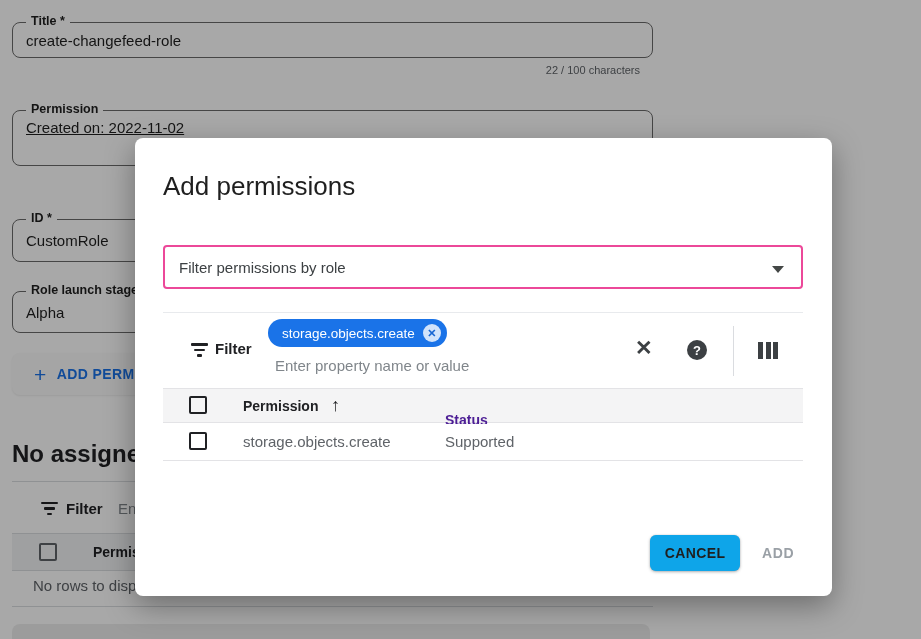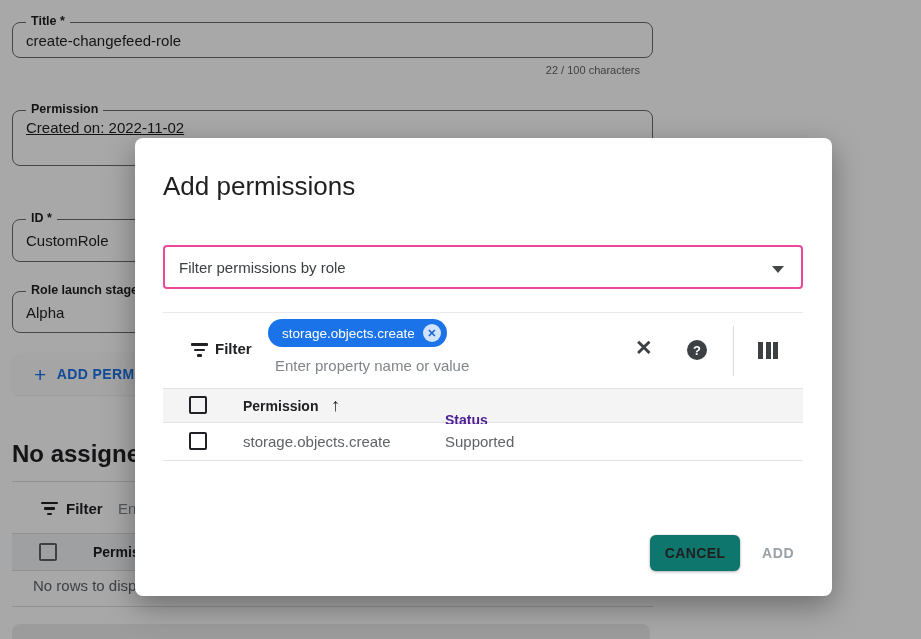--- a/index.html
+++ b/index.html
@@ -75,21 +75,21 @@
              border-top:1px solid #e3e3e6; border-bottom:1px solid #e3e3e6; }
   .m-thead .checkbox { position:absolute; left:26px; top:7px; border-color:#202124; }
   .m-thead .h-perm { position:absolute; left:80px; top:9px; font-size:14px; font-weight:700; color:#202124; }
   .sort-arrow { position:absolute; left:168px; top:6px; font-size:18px; font-weight:700; color:#202124; }
   .m-thead .h-status { position:absolute; left:282px; top:23px; font-size:14px; font-weight:700; color:#4c1d95; }
   .m-row { position:absolute; left:28px; top:286px; width:640px; height:37px; background:#fff;
            border-bottom:1px solid #e3e3e6; }
   .m-row .checkbox { position:absolute; left:26px; top:8px; border-color:#202124; }
   .m-row .c-perm { position:absolute; left:80px; top:9px; font-size:15px; color:#5f6368; }
   .m-row .c-status { position:absolute; left:282px; top:9px; font-size:15px; color:#5f6368; }
-  .btn-cancel { position:absolute; left:515px; top:397px; width:90px; height:36px; background:#0f766e;
+  .btn-cancel { position:absolute; left:515px; top:397px; width:90px; height:36px; background:#0ea5e9;
                 border:none; border-radius:6px; box-shadow:0 1px 3px rgba(60,64,67,.4), 0 0 1px rgba(60,64,67,.3);
                 font-family:inherit; font-size:14px; font-weight:700; letter-spacing:.4px; color:#1f1f1f;
                 display:flex; align-items:center; justify-content:center; }
   .btn-add { position:absolute; left:627px; top:397px; height:36px; border:none; background:transparent;
              font-family:inherit; font-size:14px; font-weight:700; letter-spacing:.6px; color:#9aa0a6;
              display:flex; align-items:center; }
 </style>
 </head>
 <body>
 

